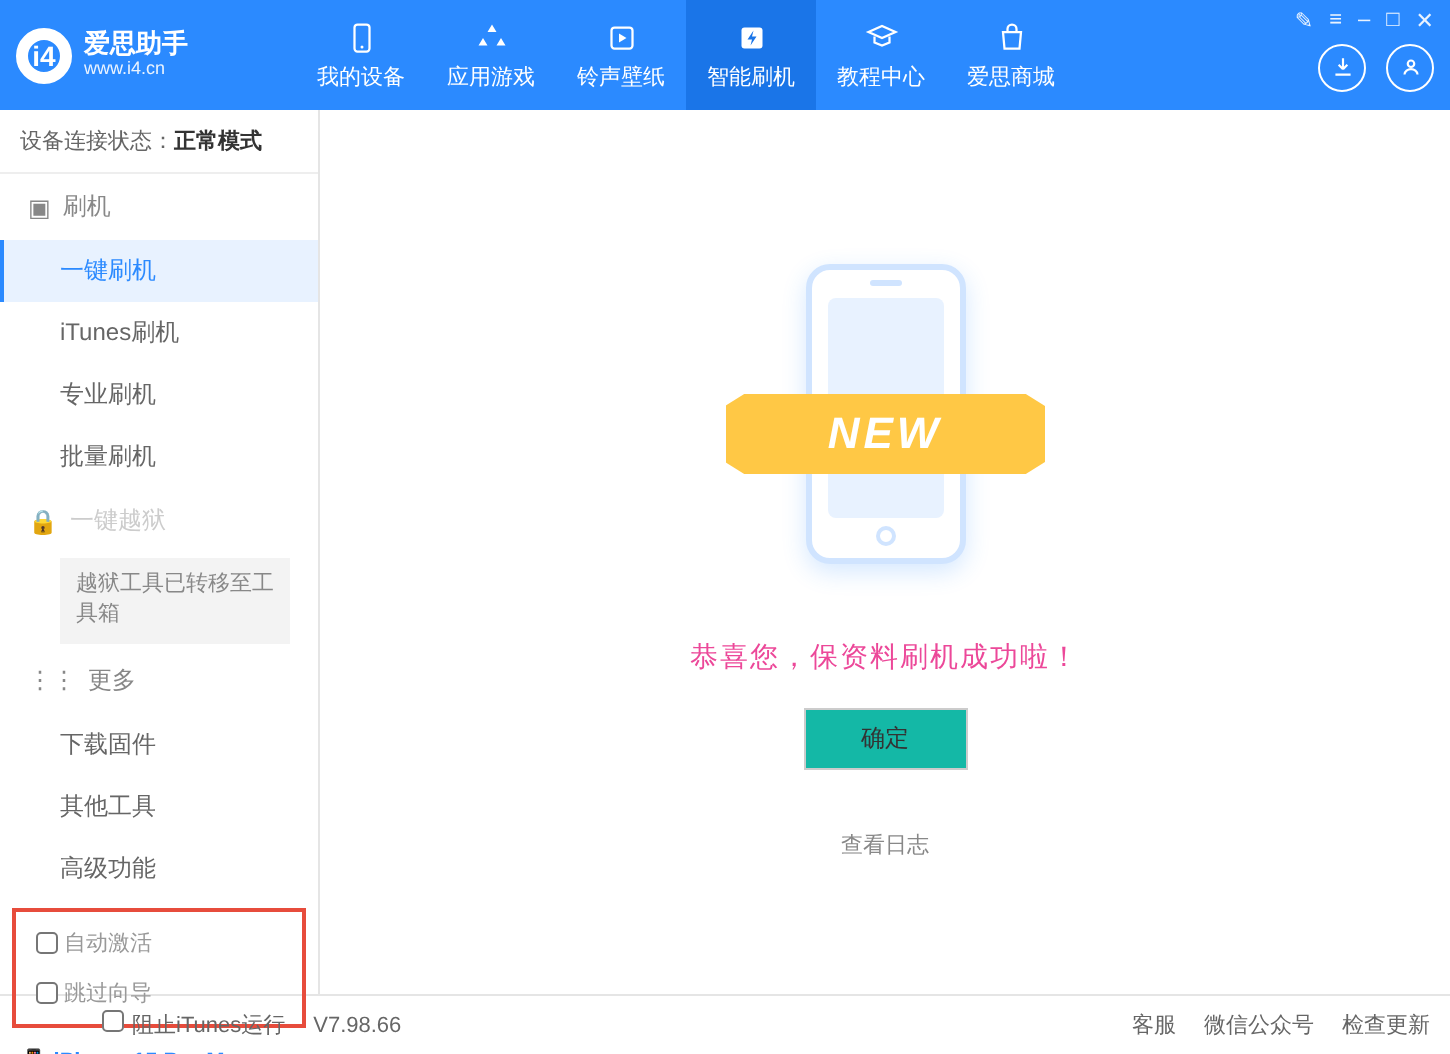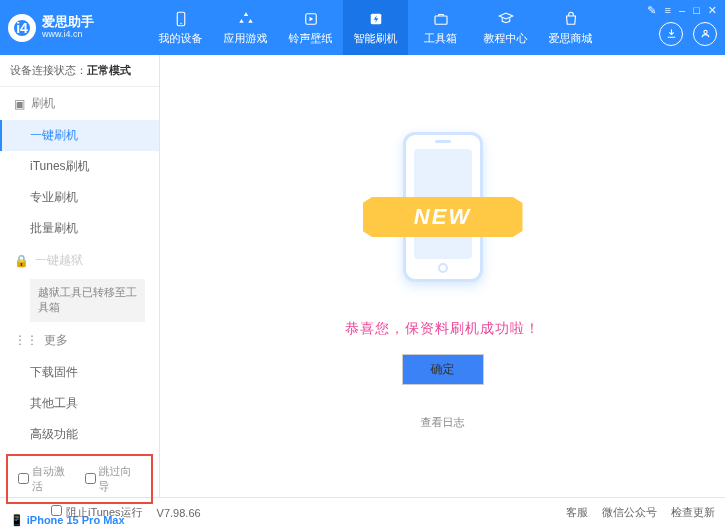--- a/index.html
+++ b/index.html
@@ -20,36 +20,36 @@
 .circle-btn { width: 24px; height: 24px; border: 1.5px solid #fff; border-radius: 50%; display: flex; align-items: center; justify-content: center; cursor: pointer; margin-top: 12px; }
 .body-area { display: flex; height: 442px; }
 .sidebar { width: 160px; border-right: 1px solid #e5e5e5; display: flex; flex-direction: column; font-size: 12px; color: #555; }
 .status-bar { padding: 8px 10px; font-size: 11px; color: #666; border-bottom: 1px solid #eee; }
 .status-bar b { color: #333; }
 .side-section { padding: 8px 14px; display: flex; align-items: center; gap: 6px; color: #444; }
 .side-section.hdr { font-weight: normal; color: #888; }
 .side-item { padding: 7px 14px 7px 30px; cursor: pointer; color: #666; }
 .side-item.active { background: #e8f2ff; color: #2b8aff; border-left: 2px solid #2b8aff; padding-left: 28px; }
 .side-item.boxed { background: #f3f3f3; margin: 2px 14px 2px 30px; padding: 6px 8px; font-size: 11px; color: #888; line-height: 1.4; }
-.checkbox-row { padding: 8px 10px; border: 2px solid #e74c3c; margin: 4px 6px; display: flex; gap: 10px; font-size: 11px; color: #999; }
+.checkbox-row { padding: 8px 10px; border: 2px solid #e74c3c; margin: 4px 6px; display: flex; gap: 10px; font-size: 11px; color: #999; flex-direction: column; }
 .checkbox-row label { display: flex; align-items: center; gap: 3px; }
 .device-info { padding: 6px 10px; font-size: 11px; }
 .device-name { color: #2b8aff; font-weight: bold; }
 .main { flex: 1; display: flex; flex-direction: column; align-items: center; justify-content: center; position: relative; }
 .phone-ill { position: relative; width: 150px; height: 180px; }
 .phone-body { position: absolute; left: 35px; top: 10px; width: 80px; height: 150px; background: #fff; border: 3px solid #d0e4ff; border-radius: 12px; box-shadow: 0 4px 12px rgba(43,138,255,0.2); }
 .phone-screen { position: absolute; left: 8px; top: 14px; right: 8px; bottom: 20px; background: #e8f2ff; border-radius: 4px; }
 .phone-btn { position: absolute; bottom: 6px; left: 50%; transform: translateX(-50%); width: 10px; height: 10px; border: 2px solid #d0e4ff; border-radius: 50%; }
 .phone-dot { position: absolute; top: 5px; left: 50%; transform: translateX(-50%); width: 16px; height: 3px; background: #d0e4ff; border-radius: 2px; }
 .new-banner { position: absolute; top: 75px; left: -5px; width: 160px; height: 40px; background: #ffc845; display: flex; align-items: center; justify-content: center; font-weight: bold; font-style: italic; color: #fff; font-size: 22px; letter-spacing: 2px; clip-path: polygon(0 15%, 6% 0, 94% 0, 100% 15%, 100% 85%, 94% 100%, 6% 100%, 0 85%); }
 .new-banner::before, .new-banner::after { content: ""; position: absolute; bottom: -8px; width: 0; height: 0; border-top: 8px solid #d9a520; }
 .new-banner::before { left: 8px; border-left: 10px solid transparent; }
 .new-banner::after { right: 8px; border-right: 10px solid transparent; }
 .success-text { margin-top: 18px; font-size: 14px; color: #ec4899; letter-spacing: 1px; }
-.ok-btn { margin-top: 16px; padding: 6px 28px; border: 1px solid #ccc; background: #3b82f6; font-size: 12px; cursor: pointer; color: #333; }
+.ok-btn { margin-top: 16px; padding: 6px 28px; border: 1px solid #ccc; background: #14b8a6; font-size: 12px; cursor: pointer; color: #333; }
 .view-log { margin-top: 30px; font-size: 11px; color: #888; cursor: pointer; }
 .footer { height: 30px; border-top: 1px solid #e5e5e5; display: flex; align-items: center; padding: 0 10px; font-size: 11px; color: #666; gap: 14px; }
 .footer label { display: flex; align-items: flex-start; gap: 4px; margin-left: 41px; }
 .footer .spacer { flex: 1; }
 input[type=checkbox] { width: 11px; height: 11px; }
 svg { fill: currentColor; }
 </style>
 </head>
 <body>
 
@@ -89,29 +89,20 @@
       <span>铃声壁纸</span>
     </div>
     <div class="nav-tab active">
       <span class="nav-icon">
           <svg viewBox="0 0 24 24" width="18" height="18">
             <rect x="5" y="5" width="14" height="14" rx="2"></rect>
             <path d="M13 7l-4 6h3l-1 4 4-6h-3z" fill="#1a75e8"></path>
           </svg>
         </span>
       <span>智能刷机</span>
-    </div>
-    <div class="nav-tab">
-      <span class="nav-icon">
-          <svg viewBox="0 0 24 24" width="18" height="18">
-            <rect x="4" y="8" width="16" height="11" rx="1" fill="none" stroke="#fff" stroke-width="1.5"></rect>
-            <path d="M9 8V6h6v2" fill="none" stroke="#fff" stroke-width="1.5"></path>
-          </svg>
-        </span>
-      <span>工具箱</span>
     </div>
     <div class="nav-tab">
       <span class="nav-icon">
           <svg viewBox="0 0 24 24" width="18" height="18">
             <path d="M3 8l9-4 9 4-9 4z" fill="none" stroke="#fff" stroke-width="1.5"></path>
             <path d="M7 11v4l5 2 5-2v-4" fill="none" stroke="#fff" stroke-width="1.5"></path>
           </svg>
         </span>
       <span>教程中心</span>
     </div>

